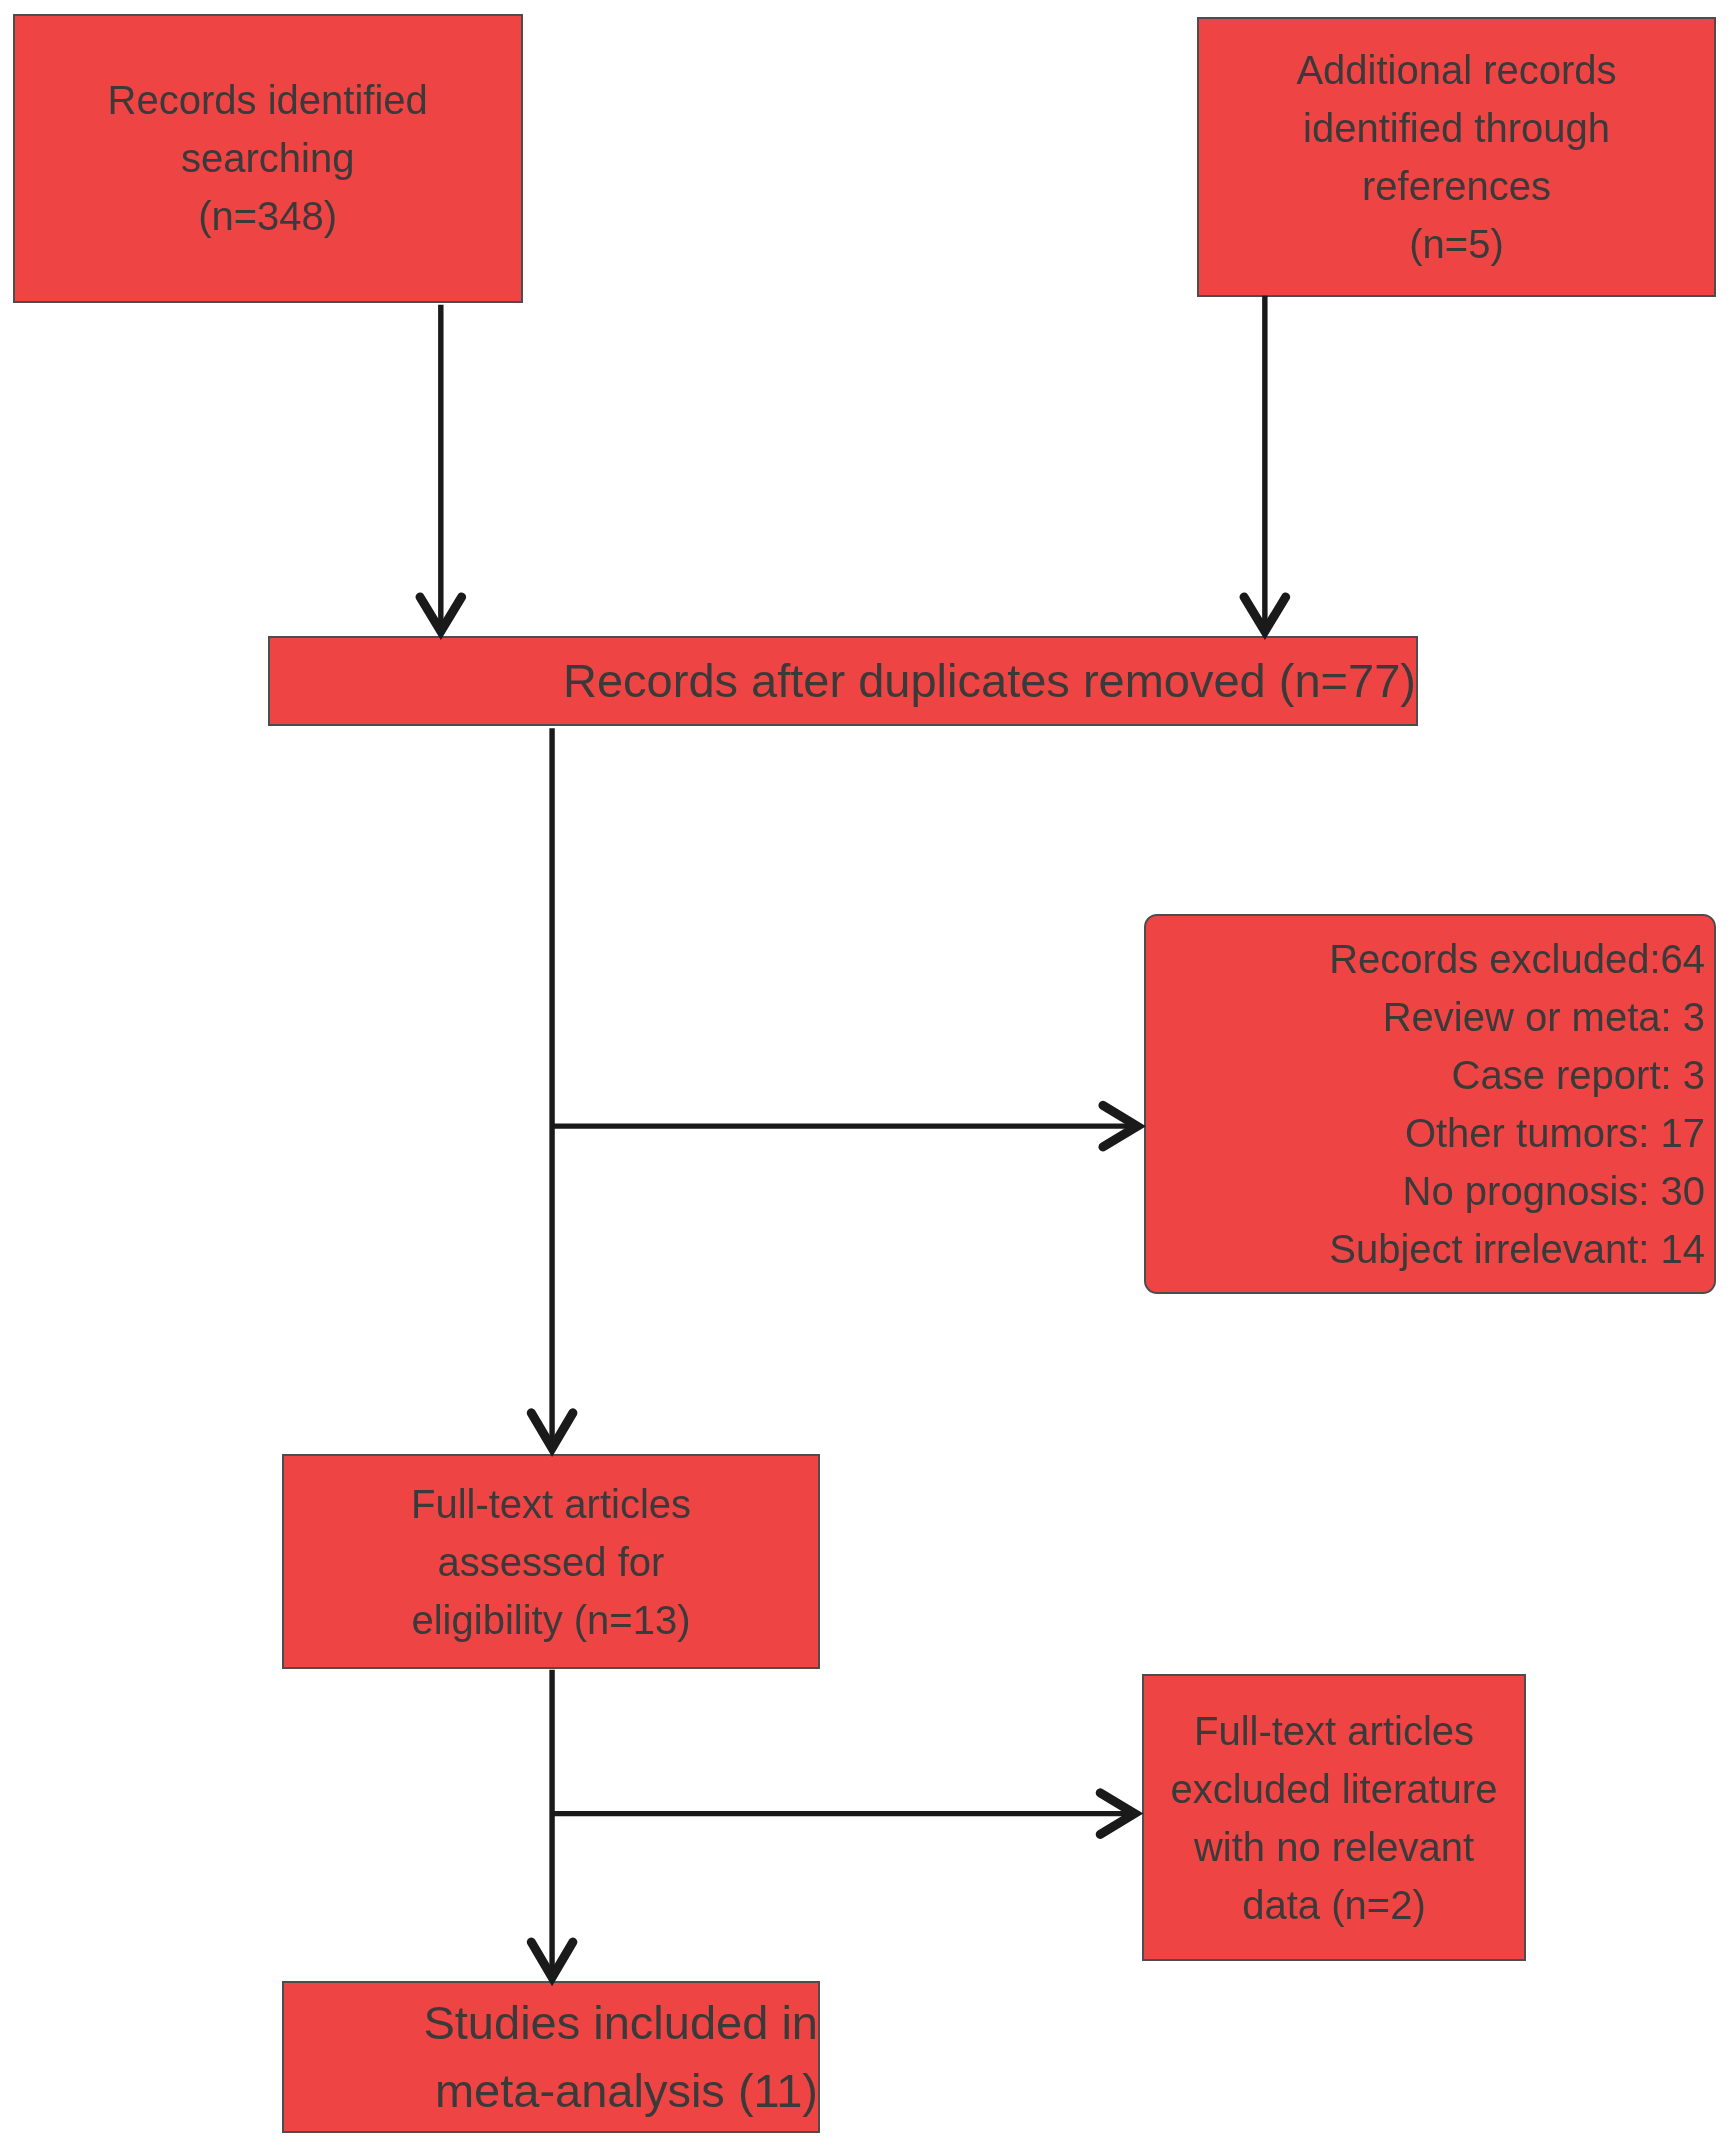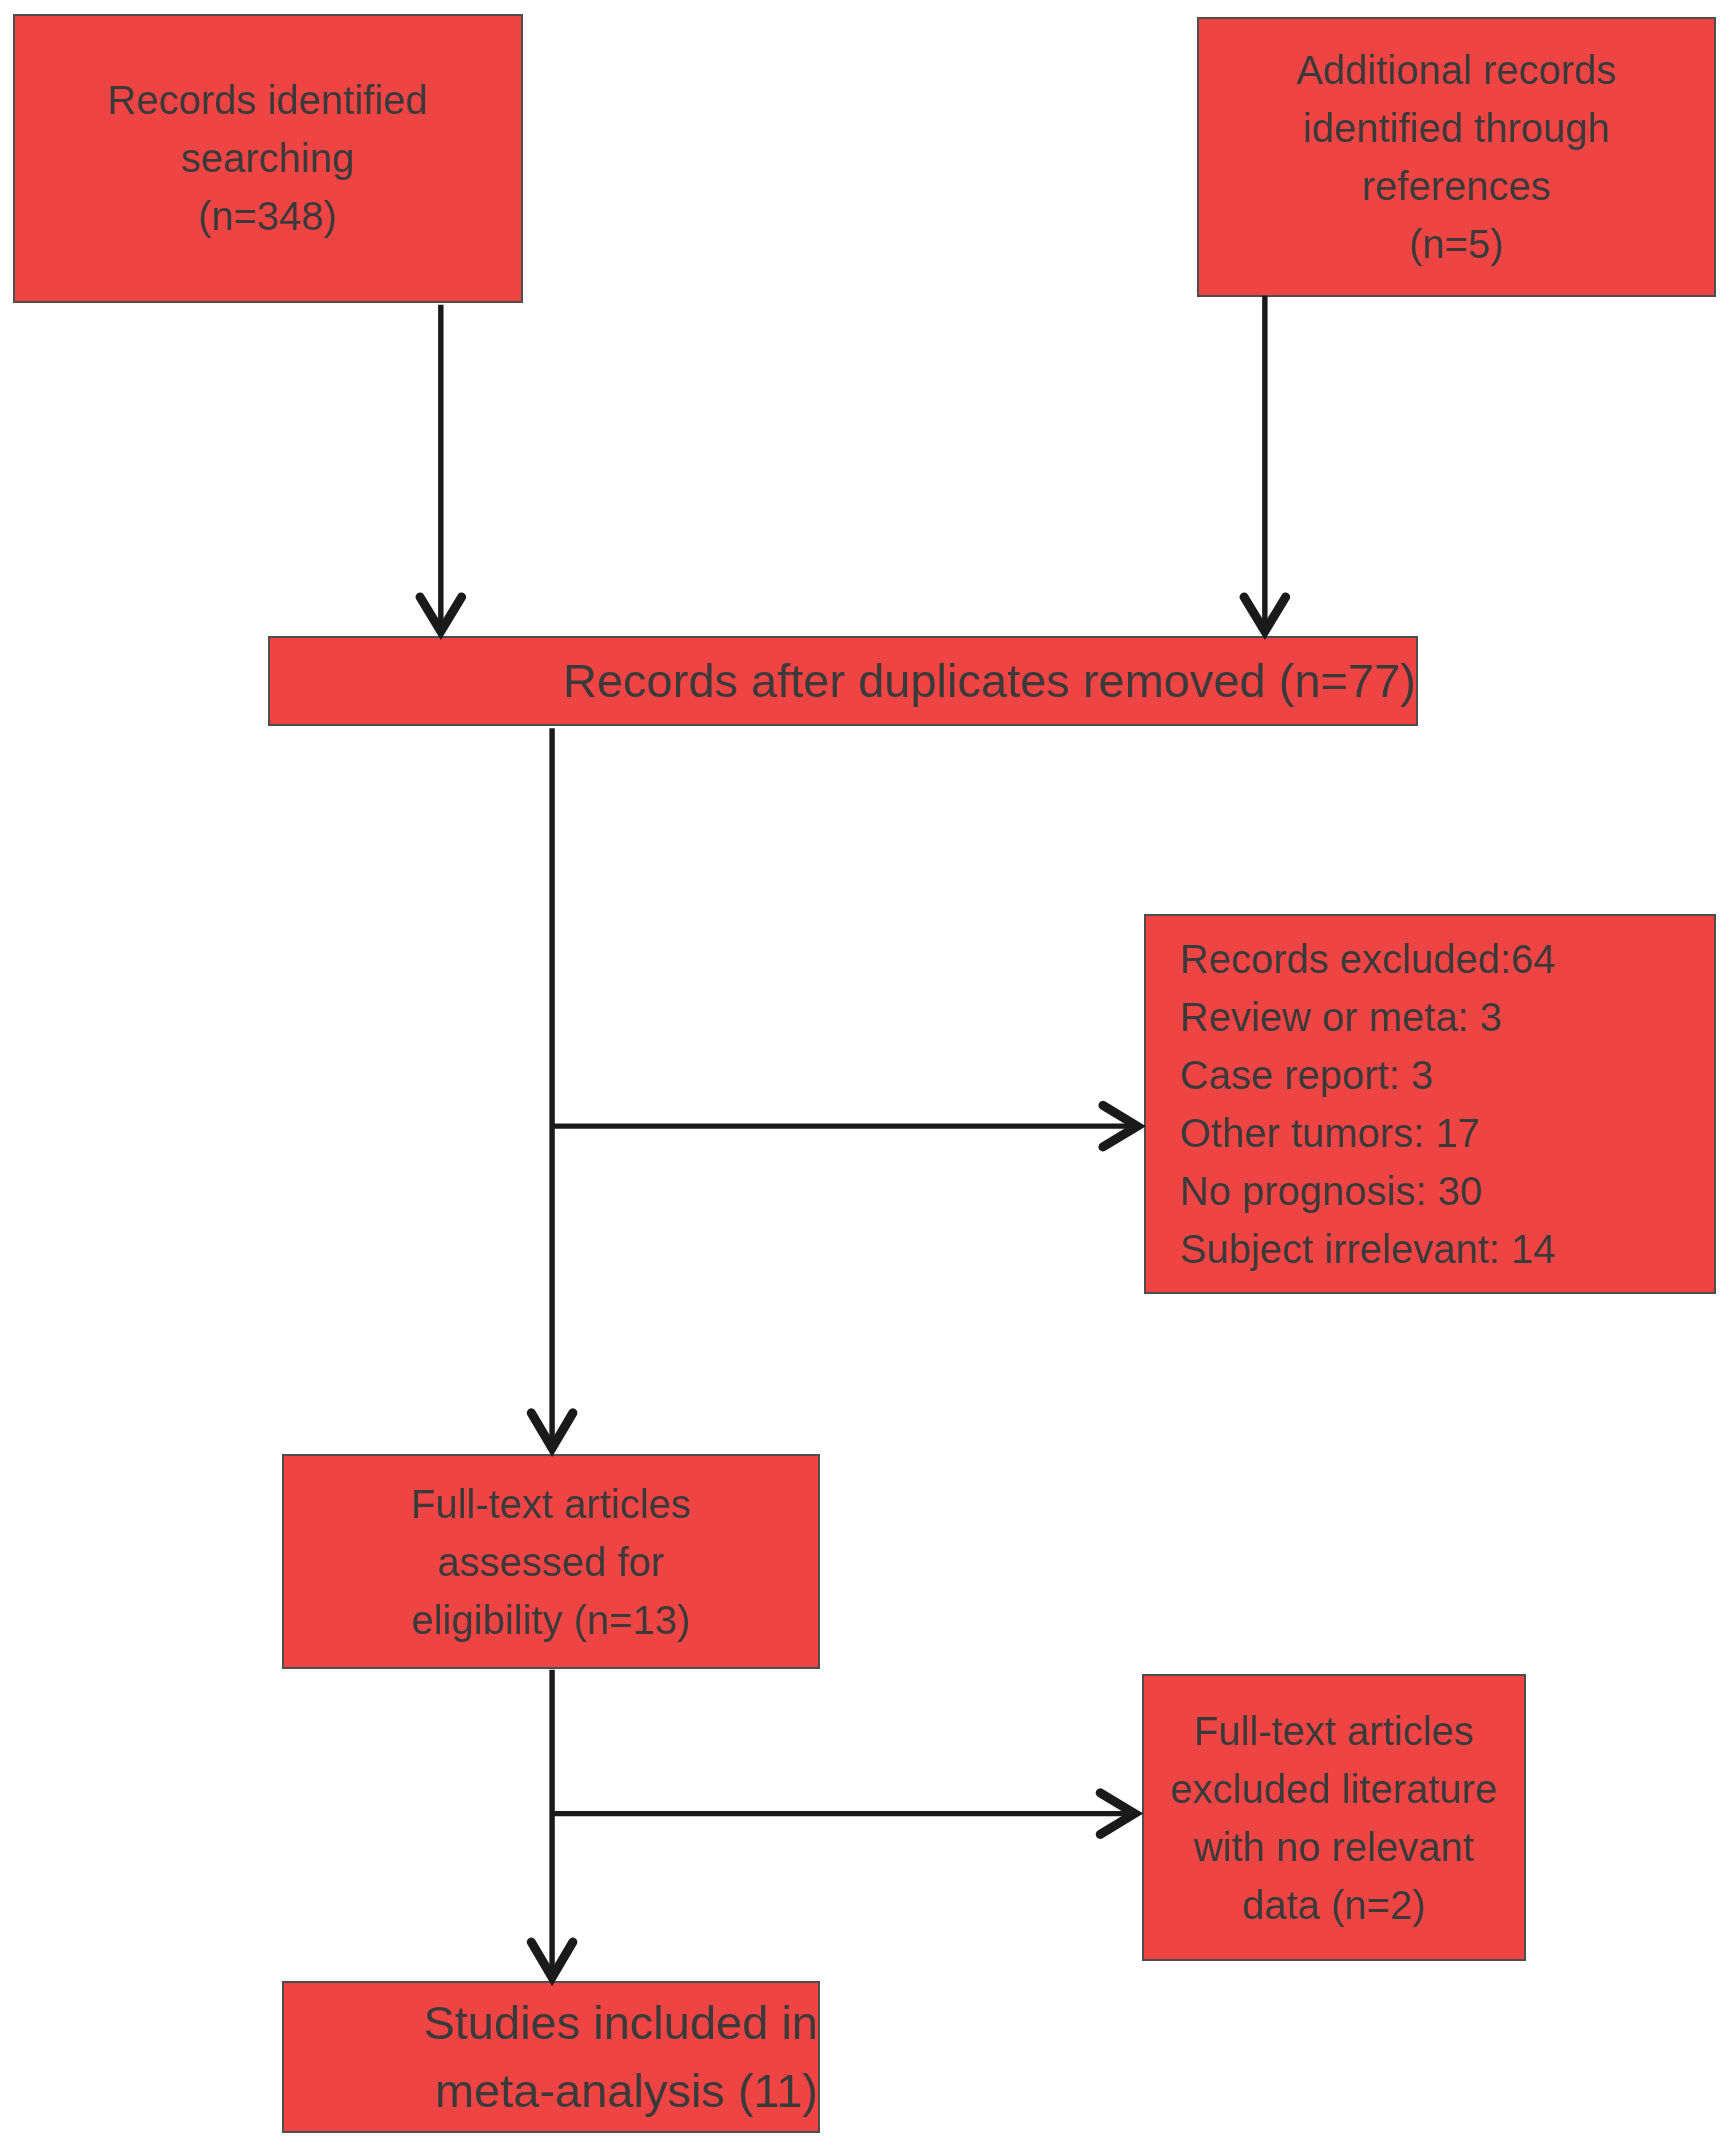--- a/index.html
+++ b/index.html
@@ -24,24 +24,25 @@
     display: flex;
     flex-direction: column;
     justify-content: center;
     align-items: center;
     text-align: center;
   }
   .box .line { display: block; white-space: nowrap; }
   .fs-44 { font-size: 40px; line-height: 58px; }
   .fs-52 { font-size: 47px; line-height: 68px; align-items: flex-end; }
   .align-left {
-    align-items: flex-start;
+    align-items: flex-end;
     text-align: left;
     padding-left: 34px;
-    padding-right: 18px;
+    padding-right: 9px;
+    border-radius: 13px;
   }
   
   .box-identified        { left: 12.7px;   top: 13.6px;   width: 510px;  height: 289px; }
   .box-additional        { left: 1197px; top: 17px;   width: 519px;  height: 280px; }
   .box-deduplicated      { left: 268px;  top: 636px;  width: 1150px; height: 90px; }
   .box-records-excluded  { left: 1144px; top: 914px; width: 572px;  height: 380px; }
   .box-fulltext-assessed { left: 282px;  top: 1454px; width: 538px;  height: 215px; }
   .box-fulltext-excluded { left: 1142px; top: 1674px; width: 384px;  height: 287px; }
   .box-included          { left: 282px;  top: 1981px; width: 538px;  height: 152px; }
 

